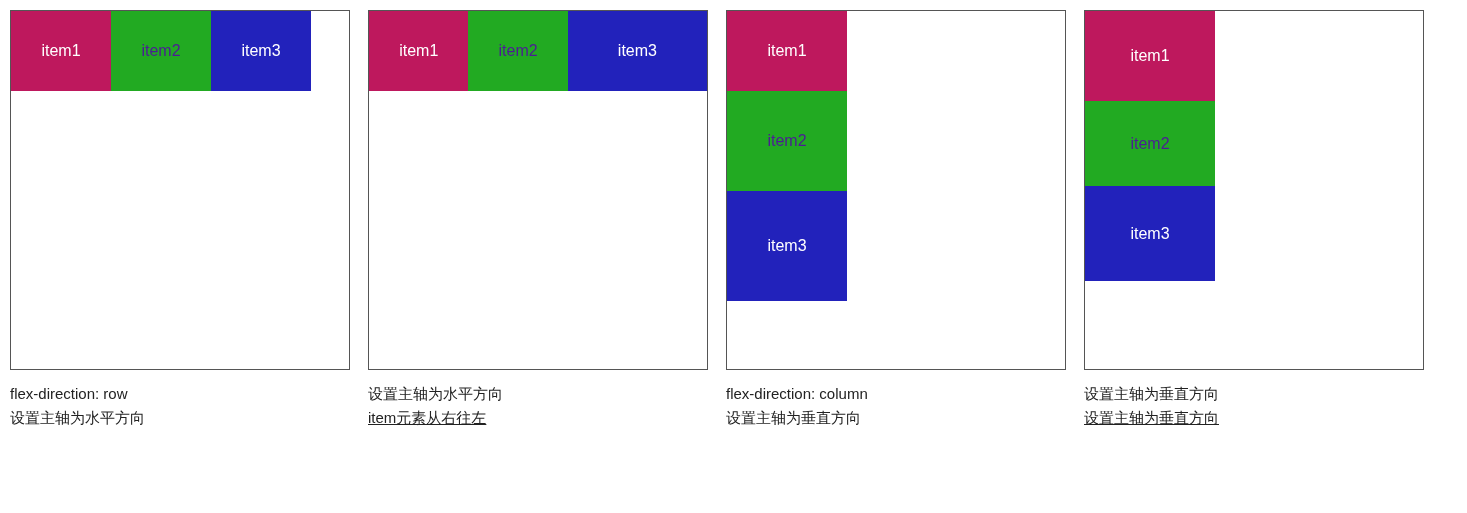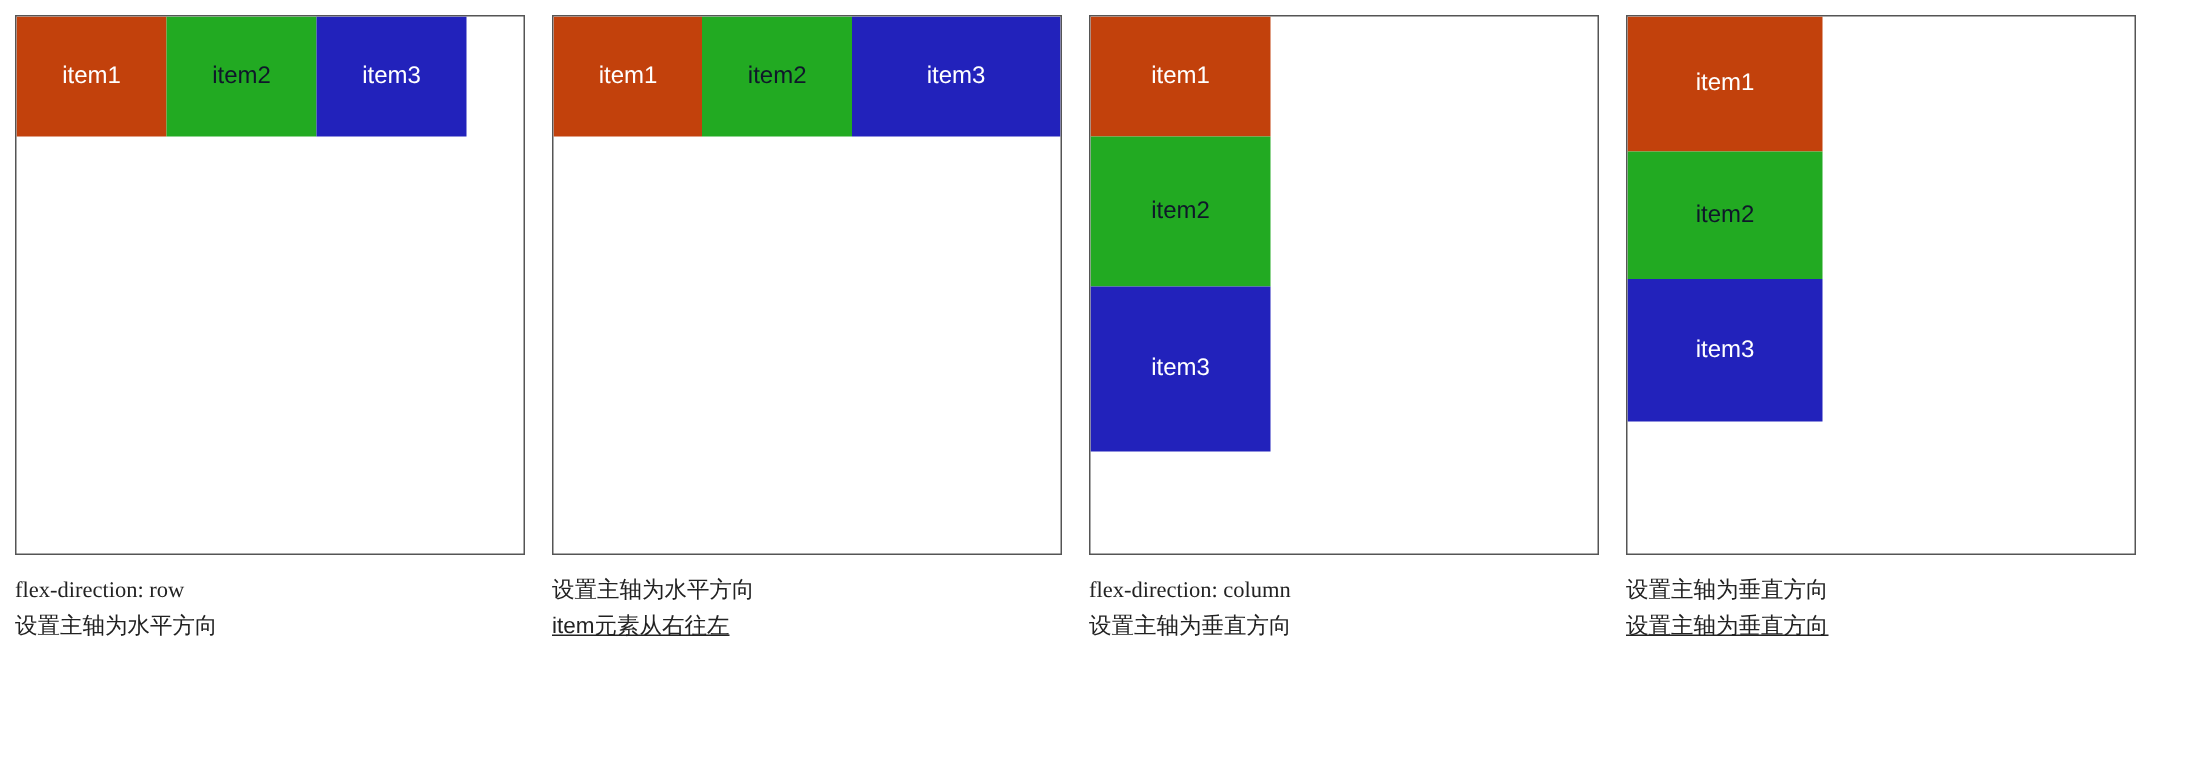--- a/index.html
+++ b/index.html
@@ -36,22 +36,22 @@
       background: #fff;
     }
 
     .flex-container {
       display: flex;
       width: 100%;
       height: 100%;
     }
 
     
-    .item1 { background: #c2410c; color: #fff; display: flex; align-items: center; justify-content: center; font-size: 16px; font-weight: normal; }
-    .item2 { background: #2a2; color: #0f172a; display: flex; align-items: center; justify-content: center; font-size: 16px; font-weight: normal; }
+    .item1 { background: #be185d; color: #fff; display: flex; align-items: center; justify-content: center; font-size: 16px; font-weight: normal; }
+    .item2 { background: #2a2; color: #4c1d95; display: flex; align-items: center; justify-content: center; font-size: 16px; font-weight: normal; }
     .item3 { background: #22b; color: #fff; display: flex; align-items: center; justify-content: center; font-size: 16px; font-weight: normal; }
 
     
     .row-container {
       flex-direction: row;
       align-items: flex-start;
     }
     .row-container .item1 { width: 100px; height: 80px; }
     .row-container .item2 { width: 100px; height: 80px; }
     .row-container .item3 { width: 100px; height: 80px; }
@@ -84,21 +84,21 @@
     .column-reverse-container .item2 { width: 130px; height: 85px; }
     .column-reverse-container .item3 { width: 130px; height: 95px; }
 
     .demo-label {
       margin-top: 12px;
       font-size: 15px;
       color: #222;
       line-height: 1.6;
     }
 
-    .demo-label .line1 { display: block; font-family: Liberation Serif, serif; }
+    .demo-label .line1 { display: block; }
     .demo-label .line2 { display: block; }
     .demo-label .line3 { display: block; text-decoration: underline; }
   </style>
 </head>
 <body>
 
 <div class="demos-row">
 
   <div class="demo-block">
     <div class="demo-box">

